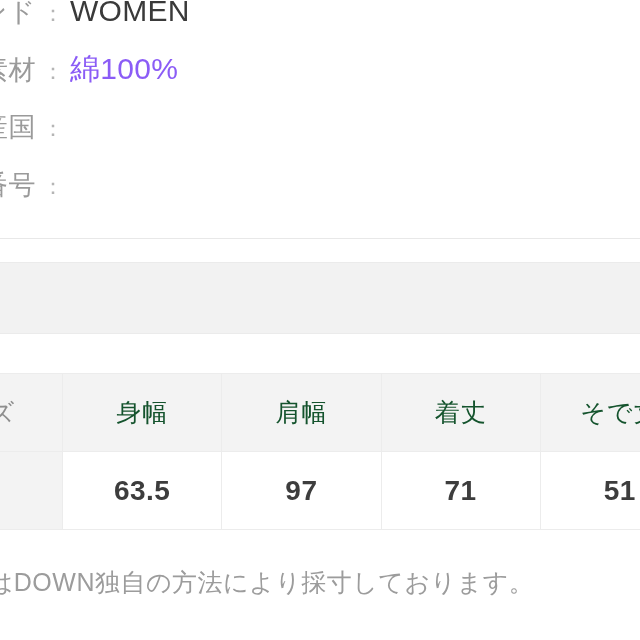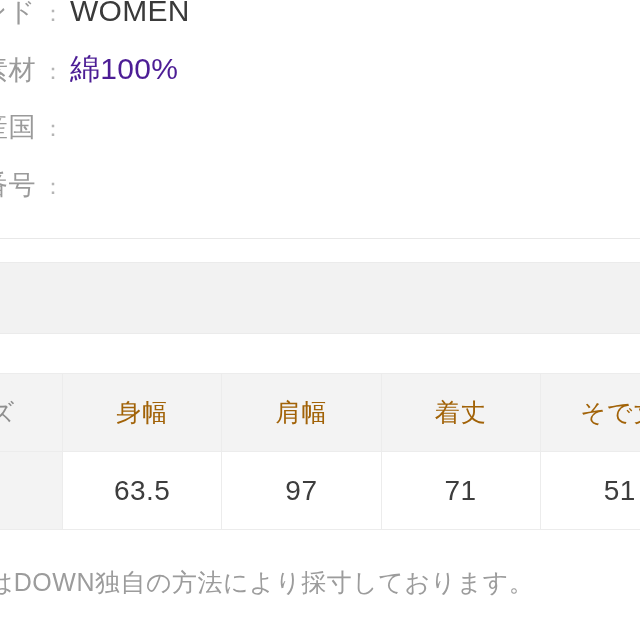--- a/index.html
+++ b/index.html
@@ -54,21 +54,21 @@
   }
   .spec-colon {
     width: 34px;
     flex: 0 0 34px;
     text-align: center;
     font-size: 22px;
     color: #b5b5b5;
   }
   .spec-value {
     font-size: 30px;
-    color: #4c1d95;
+    color: #8b5cf6;
     letter-spacing: 0.3px;
   }
   .spec-value.spec-value-top {
     color: #3a3a3a;
   }
 
   .rule {
     height: 1px;
     background: #e8e8e8;
     margin: 24px 0 0 0;
@@ -98,30 +98,30 @@
   table.size-table th,
   table.size-table td {
     border: 1px solid #ececec;
     height: 77px;
     text-align: center;
     vertical-align: middle;
     padding: 0;
   }
   table.size-table th {
     background: #f3f3f3;
-    color: #a16207;
+    color: #14532d;
     font-size: 25px;
     font-weight: 400;
     letter-spacing: 1px;
   }
   table.size-table td {
     background: #ffffff;
     color: #3d3d3d;
     font-size: 28px;
-    font-weight: 400;
+    font-weight: 700;
     letter-spacing: 0.5px;
   }
   table.size-table th.rowhead,
   table.size-table td.rowhead {
     background: #f3f3f3;
     color: #8e8e8e;
     font-size: 25px;
   }
   col.c-rowhead { width: 164px; }
   col.c-data    { width: 150px; }

